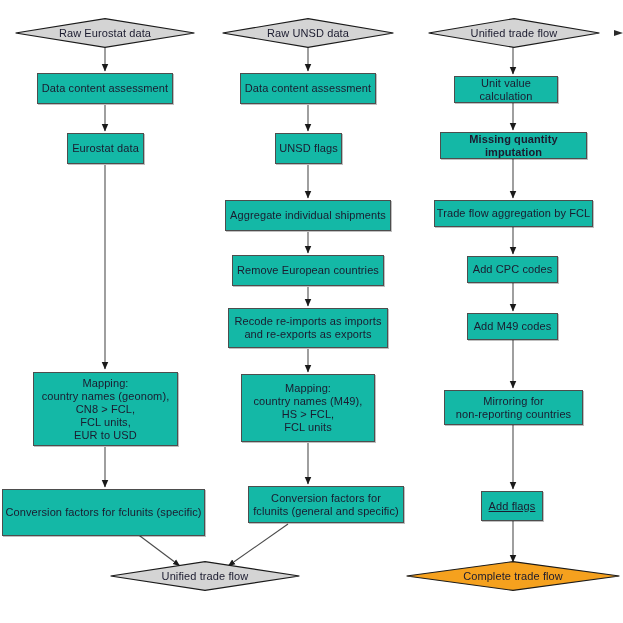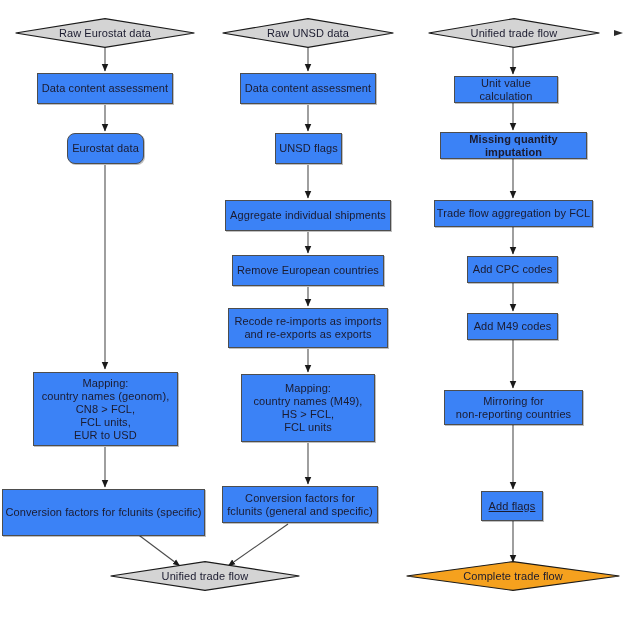--- a/index.html
+++ b/index.html
@@ -34,21 +34,21 @@
     align-items: center;
     justify-content: center;
     text-align: center;
     color: #1b1b2f;
     font-size: 11px;
     line-height: 13px;
     white-space: pre-line;
     letter-spacing: 0.1px;
   }
   .node.process {
-    background: #3b82f6;
+    background: #14b8a6;
     border: 1px solid #4d4d4d;
     box-shadow: 1px 1px 0 rgba(0,0,0,0.25);
   }
   .node.terminal {
     background: transparent;
     border: none;
     box-shadow: none;
     justify-content: center;
   }
   .node.terminal .diamond-svg {
@@ -153,21 +153,21 @@
     <svg class="diamond-svg" viewBox="0 0 180 30" preserveAspectRatio="none">
       <polygon points="90,0.6 179.4,15 90,29.4 0.6,15" fill="#d4d4d4" stroke="#1a1a1a" stroke-width="1.1"></polygon>
     </svg>
     <span class="diamond-label">Raw Eurostat data</span>
   </div>
 
   <div class="node process" style="left:37px; top:73px; width:136px; height:31px;">
     <span>Data content assessment</span>
   </div>
 
-  <div class="node process" style="left:67px; top:133px; width:77px; height:31px;border-radius:8px;">
+  <div class="node process" style="left:67px; top:133px; width:77px; height:31px;">
     <span>Eurostat data</span>
   </div>
 
   <div class="node process" style="left:33px; top:372px; width:145px; height:74px;">
     <span>Mapping:
 country names (geonom),
 CN8 &gt; FCL,
 FCL units,
 EUR to USD</span>
   </div>
@@ -204,21 +204,21 @@
 and re-exports as exports</span>
   </div>
 
   <div class="node process" style="left:241px; top:374px; width:134px; height:68px;">
     <span>Mapping:
 country names (M49),
 HS &gt; FCL,
 FCL units</span>
   </div>
 
-  <div class="node process" style="left:222px; top:486px; width:156px; height:37px;">
+  <div class="node process" style="left:248px; top:486px; width:156px; height:37px;">
     <span>Conversion factors for
 fclunits (general and specific)</span>
   </div>
 
   <div class="node terminal" style="left:428px; top:18px; width:172px; height:30px;">
     <svg class="diamond-svg" viewBox="0 0 172 30" preserveAspectRatio="none">
       <polygon points="86,0.6 171.4,15 86,29.4 0.6,15" fill="#d4d4d4" stroke="#1a1a1a" stroke-width="1.1"></polygon>
     </svg>
     <span class="diamond-label">Unified trade flow</span>
   </div>

